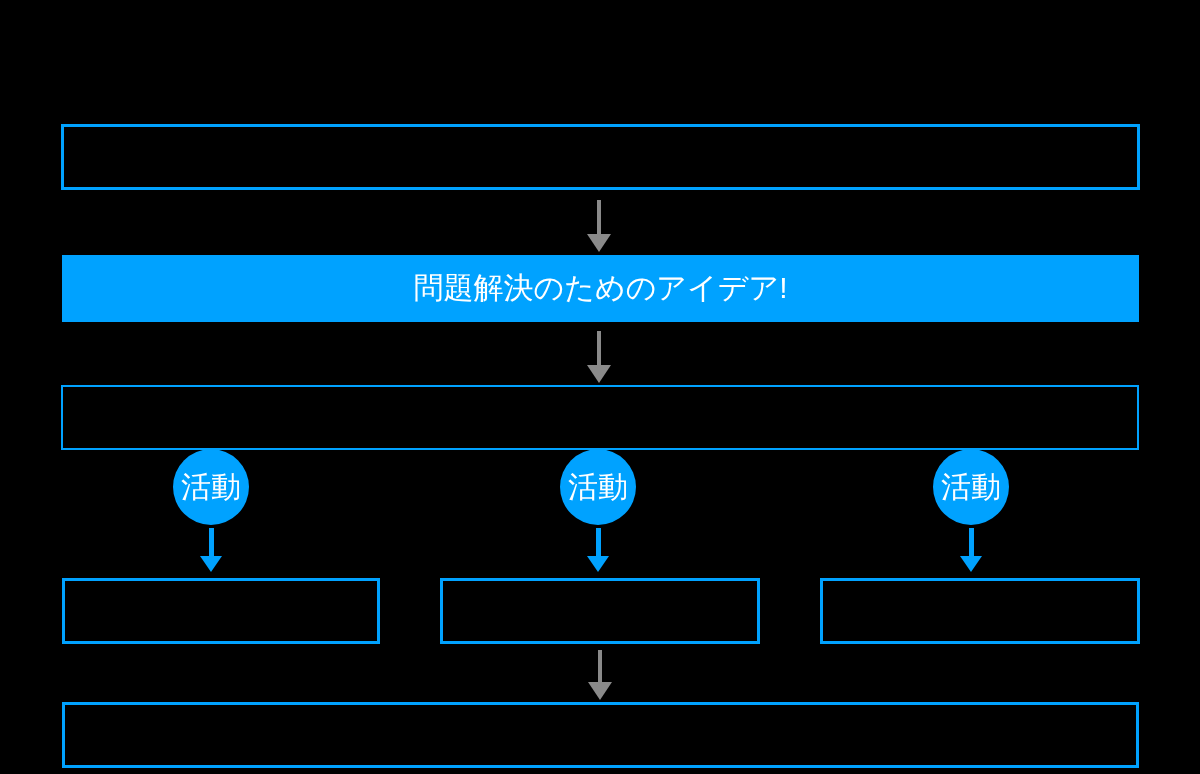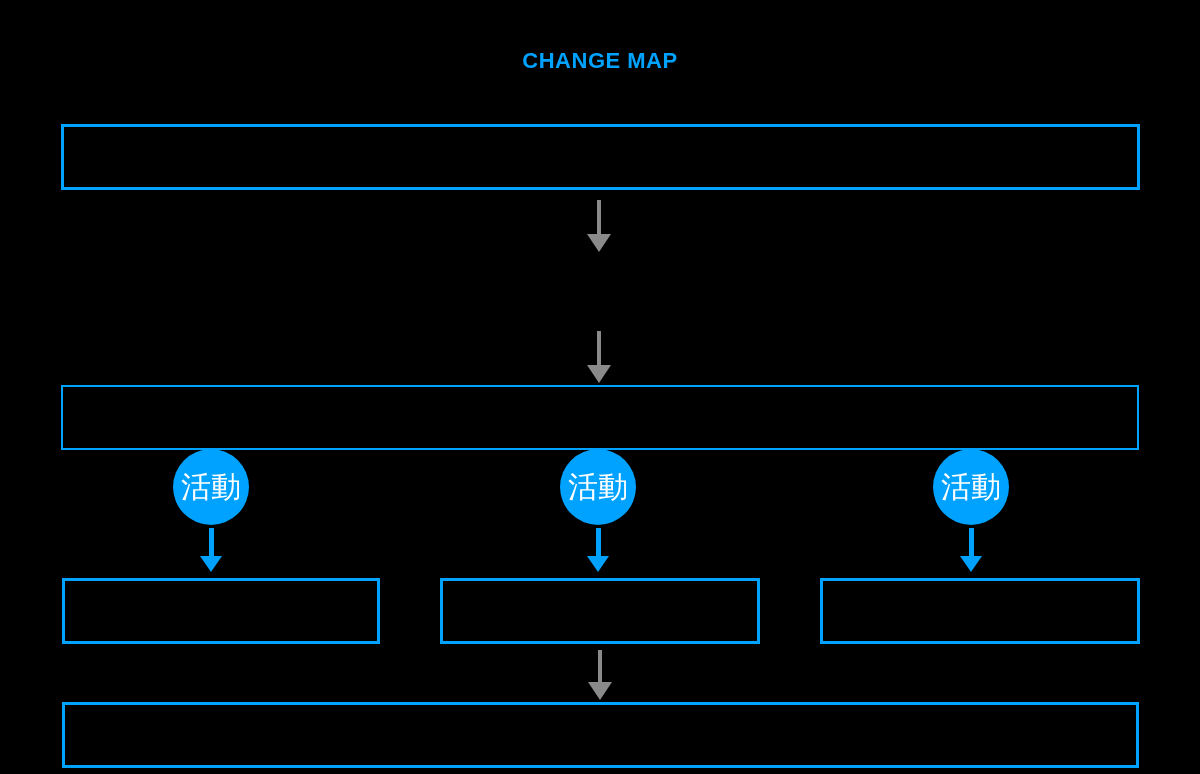--- a/index.html
+++ b/index.html
@@ -93,29 +93,29 @@
   }
   .blue-1 { left: 200px; top: 528px; height: 44px; }
   .blue-2 { left: 587px; top: 528px; height: 44px; }
   .blue-3 { left: 960px; top: 528px; height: 44px; }
 </style>
 </head>
 <body>
 
 <div class="canvas">
 
-  <div class="title">CHANGE MAP</div>
 
   <div class="outline-box box-top"></div>
 
   <div class="arrow arrow-gray gray-1">
     <div class="shaft"></div>
     <div class="head"></div>
   </div>
 
+  <div class="box-idea">問題解決のためのアイデア!</div>
 
   <div class="arrow arrow-gray gray-2">
     <div class="shaft"></div>
     <div class="head"></div>
   </div>
 
   <div class="outline-box box-middle"></div>
 
   <div class="activity-circle circle-1">活動</div>
   <div class="activity-circle circle-2">活動</div>

